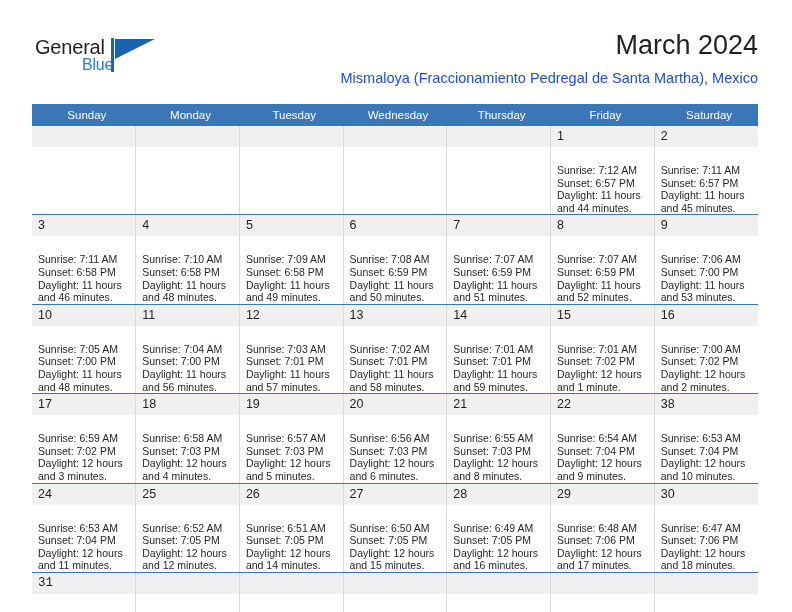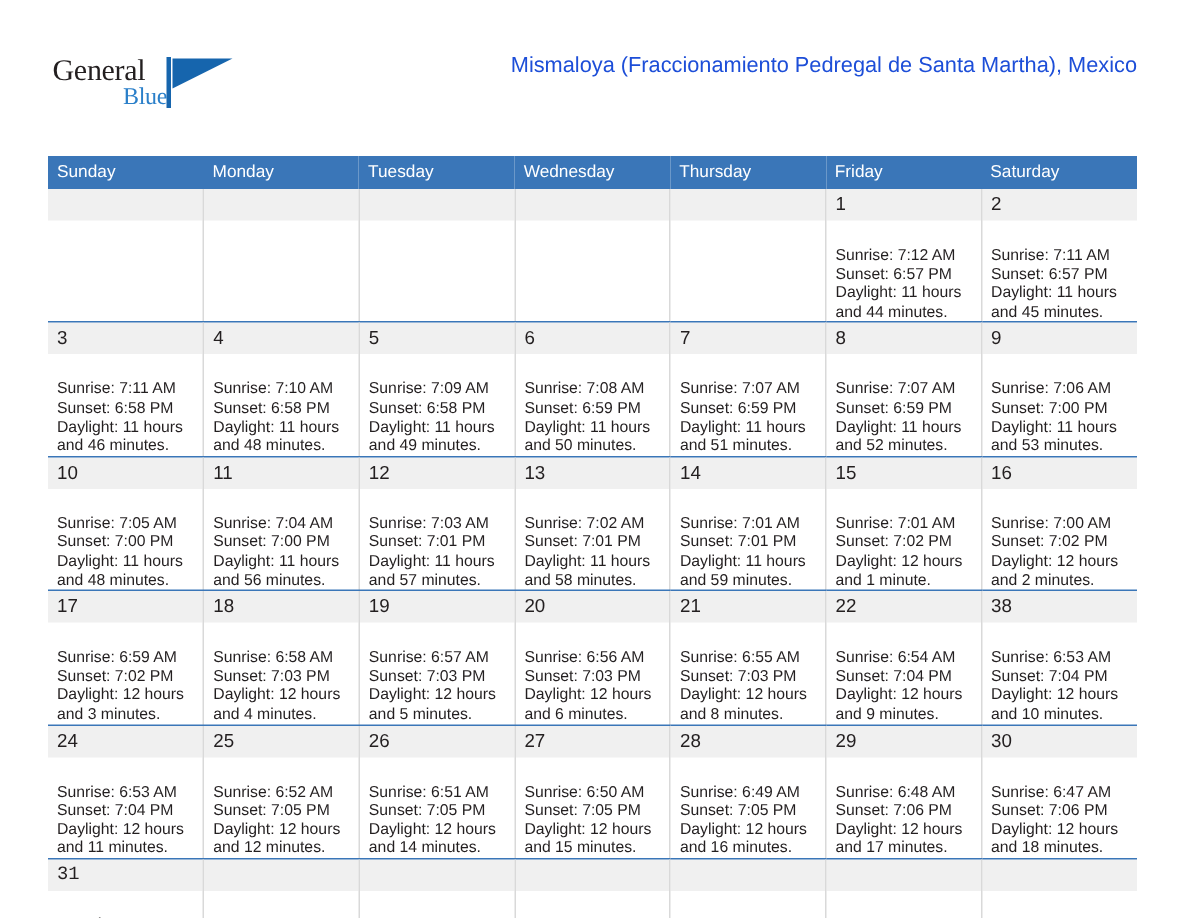--- a/index.html
+++ b/index.html
@@ -28,21 +28,20 @@
     top: 28px;
     right: 34px;
     height: 72px;
   }
   .logo {
     position: absolute;
     left: 0;
     top: 8px;
     width: 150px;
     height: 52px;
-    font-family: Liberation Serif, serif;
   }
   .logo-general {
     position: absolute;
     left: 3px;
     top: 0px;
     font-size: 20px;
     letter-spacing: -0.2px;
     color: #231f20;
     line-height: 22px;
   }
@@ -100,21 +99,21 @@
     top: 104px;
     width: 726px;
     border-collapse: collapse;
     table-layout: fixed;
   }
   .calendar th {
     background: #3a76b8;
     color: #ffffff;
     font-size: 11.5px;
     font-weight: normal;
-    text-align: left;
+    text-align: center;
     padding: 5px 0 5px 6px;
     height: 12px;
     border: none;
   }
   .calendar td {
     vertical-align: top;
     padding: 0;
     border-left: 1px solid #d9d9d9;
     border-right: 1px solid #d9d9d9;
     border-bottom: 1px solid #3a76b8;
@@ -154,20 +153,21 @@
   <div class="header">
 
     <div class="logo">
       <span class="logo-general">General</span>
       <span class="logo-bar"></span>
       <span class="logo-tri"></span>
       <span class="logo-blue">Blue</span>
     </div>
 
     <div class="title-block">
+      <div class="month-title">March 2024</div>
       <div class="location-title">Mismaloya (Fraccionamiento Pedregal de Santa Martha), Mexico</div>
     </div>
 
   </div>
 
   <table class="calendar">
     <thead>
       <tr>
         <th>Sunday</th>
         <th>Monday</th>

